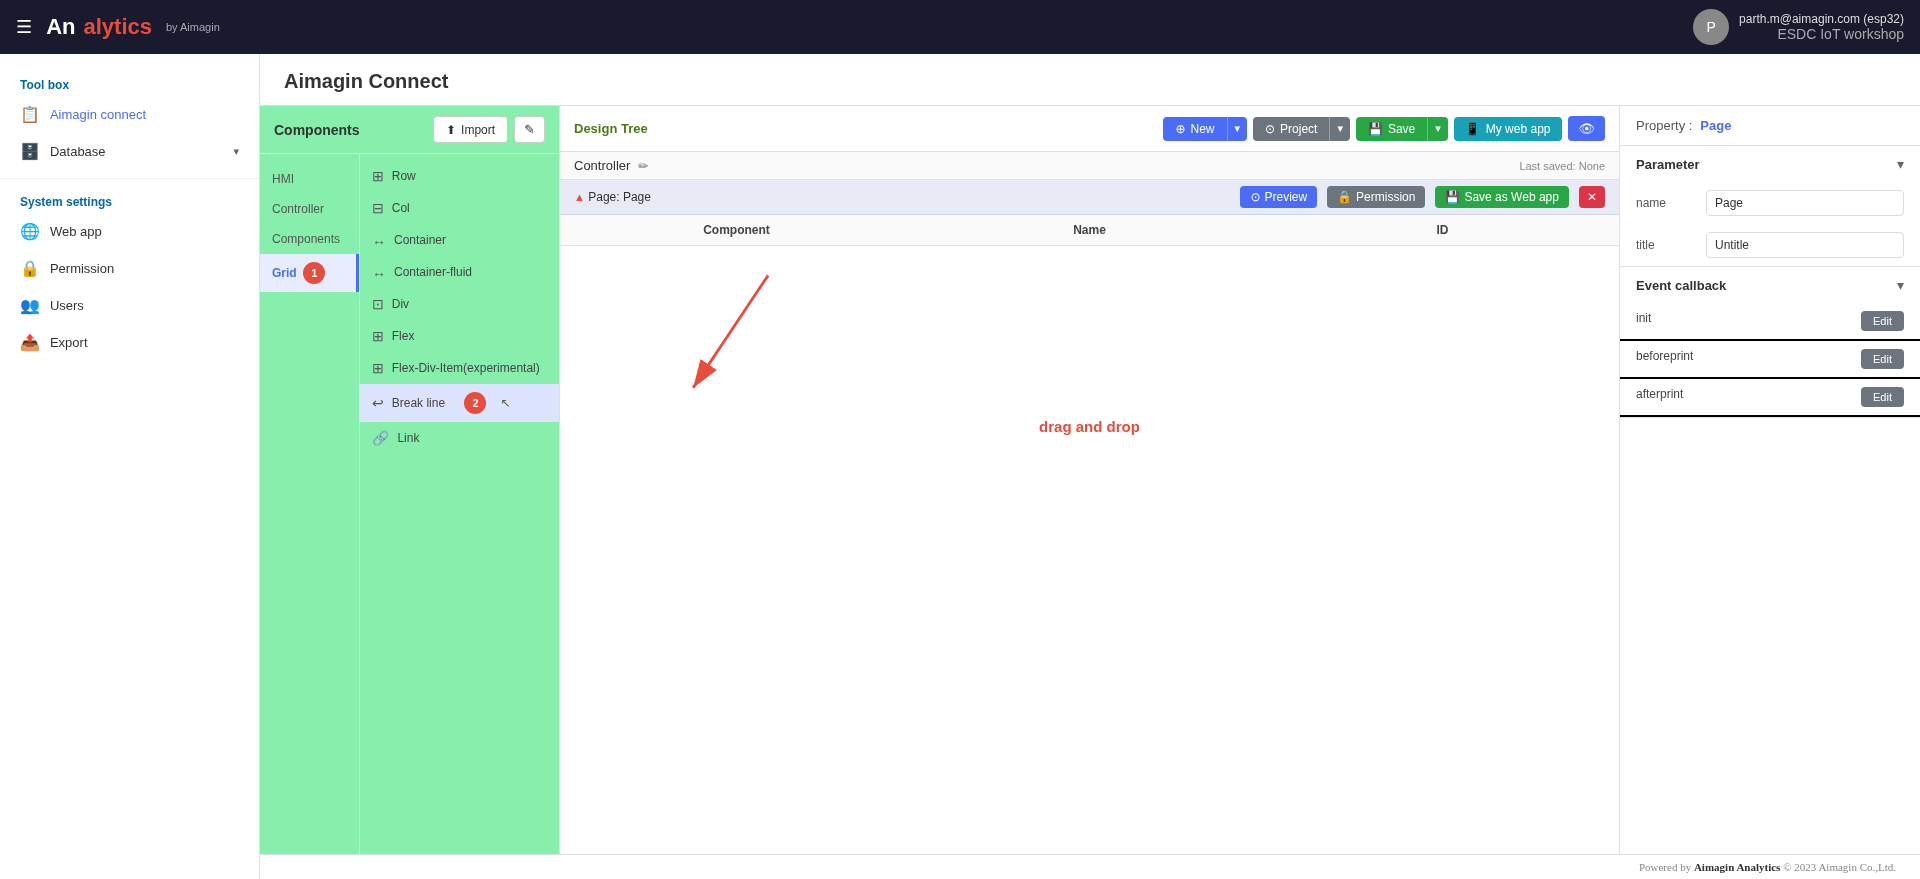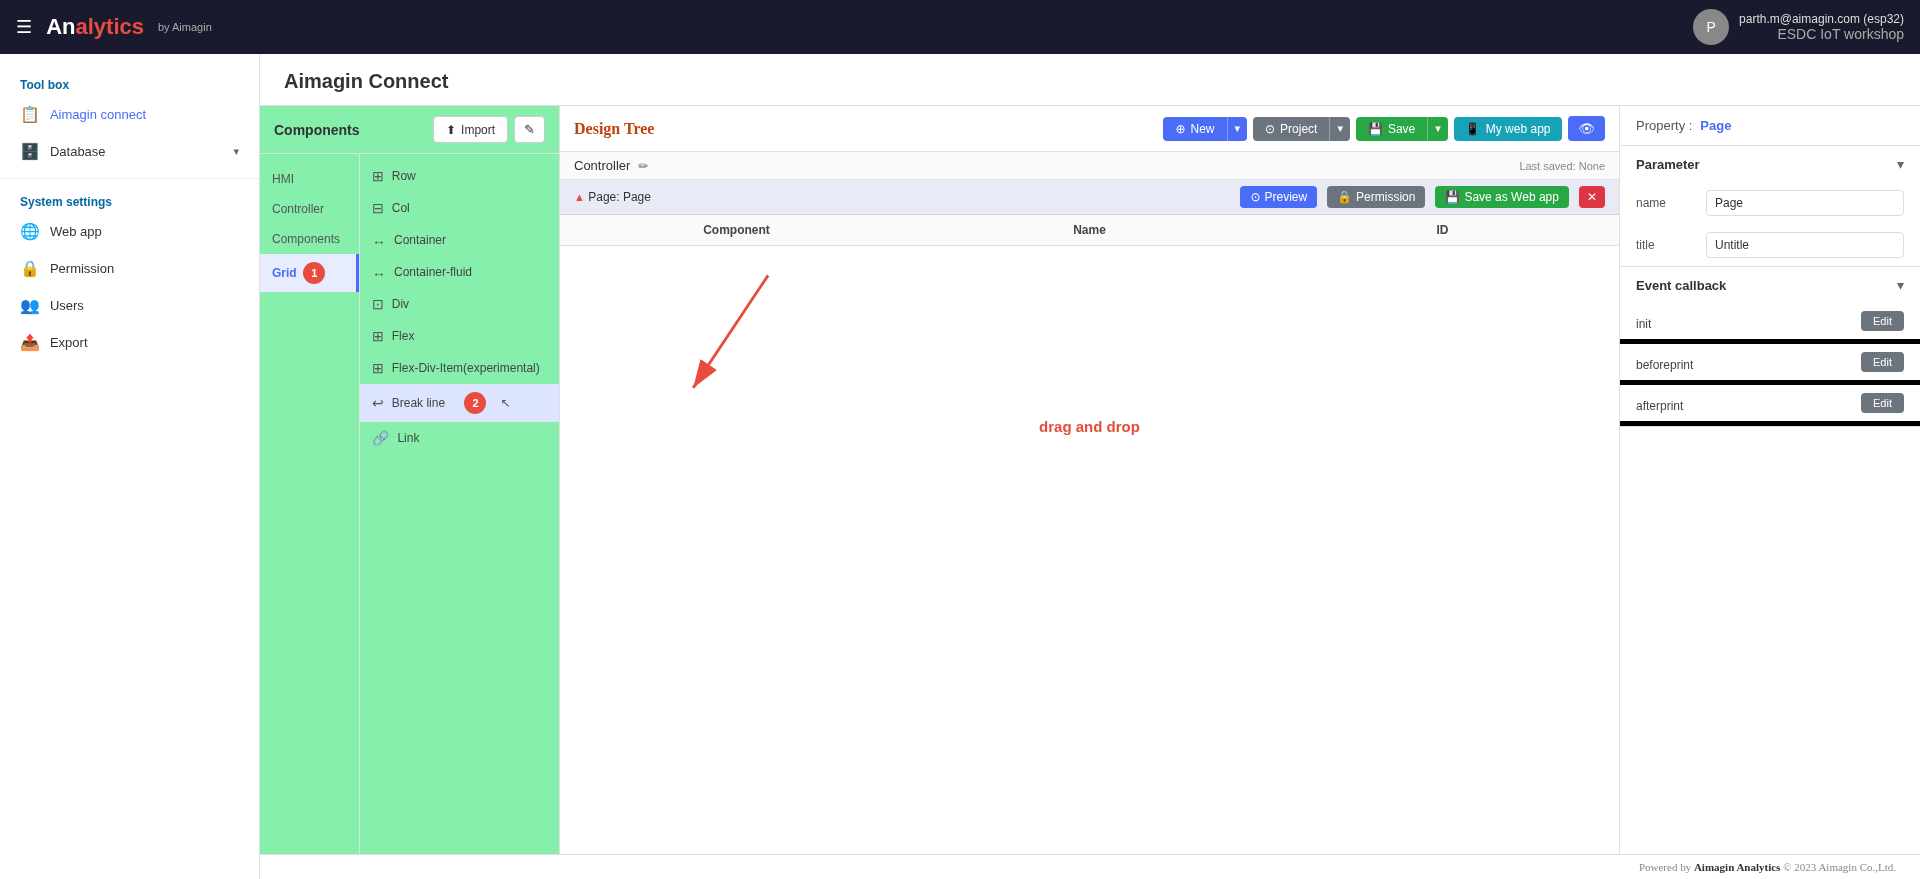--- a/index.html
+++ b/index.html
@@ -61,21 +61,21 @@
     .category-item.active { background: #e8ecff; color: #4a6cf7; font-weight: 600; border-right: 3px solid #4a6cf7; }
 
     .components-list { flex: 1; padding: 6px 0; overflow-y: auto; }
     .comp-item { display: flex; align-items: center; gap: 8px; padding: 8px 12px; font-size: 12px; color: #444; cursor: pointer; }
     .comp-item.hovered { background: #e0e8ff; }
     .comp-icon { font-size: 14px; color: #555; }
 
     
     .design-tree-panel { flex: 1; display: flex; flex-direction: column; background: #fff; border-right: 1px solid #e0e0e0; min-width: 0; }
     .design-tree-header { display: flex; align-items: center; padding: 10px 14px; border-bottom: 1px solid #e0e0e0; gap: 8px; }
-    .design-tree-title { font-weight: 600; font-size: 16px; color: #c2410c; flex: 1; font-family: Liberation Serif, serif; }
+    .design-tree-title { font-weight: 600; font-size: 13px; color: #4d7c0f; flex: 1; }
     .btn-group { display: flex; }
     .btn-primary { display: flex; align-items: center; gap: 5px; padding: 5px 12px; background: #4a6cf7; color: #fff; border: none; border-radius: 4px 0 0 4px; cursor: pointer; font-size: 12px; }
     .btn-primary-drop { padding: 5px 7px; background: #4a6cf7; color: #fff; border: none; border-left: 1px solid rgba(255,255,255,0.3); border-radius: 0 4px 4px 0; cursor: pointer; font-size: 11px; }
     .btn-secondary { display: flex; align-items: center; gap: 5px; padding: 5px 12px; background: #6c757d; color: #fff; border: none; border-radius: 4px 0 0 4px; cursor: pointer; font-size: 12px; }
     .btn-secondary-drop { padding: 5px 7px; background: #6c757d; color: #fff; border: none; border-left: 1px solid rgba(255,255,255,0.3); border-radius: 0 4px 4px 0; cursor: pointer; font-size: 11px; }
     .btn-success { display: flex; align-items: center; gap: 5px; padding: 5px 12px; background: #28a745; color: #fff; border: none; border-radius: 4px 0 0 4px; cursor: pointer; font-size: 12px; }
     .btn-success-drop { padding: 5px 7px; background: #28a745; color: #fff; border: none; border-left: 1px solid rgba(255,255,255,0.3); border-radius: 0 4px 4px 0; cursor: pointer; font-size: 11px; }
     .btn-myapp { display: flex; align-items: center; gap: 5px; padding: 5px 12px; background: #17a2b8; color: #fff; border: none; border-radius: 4px; cursor: pointer; font-size: 12px; }
     .btn-eye { display: flex; align-items: center; justify-content: center; padding: 5px 10px; background: #4a6cf7; color: #fff; border: none; border-radius: 4px; cursor: pointer; font-size: 13px; }
     .btn-group-wrapper { display: flex; gap: 6px; align-items: center; }
@@ -110,38 +110,38 @@
     .property-section { border-bottom: 1px solid #e0e0e0; }
     .property-section-header { display: flex; align-items: center; justify-content: space-between; padding: 10px 16px; cursor: pointer; }
     .property-section-title { font-size: 13px; font-weight: 600; color: #333; }
     .property-section-toggle { font-size: 14px; color: #666; }
 
     .property-field { display: flex; align-items: center; padding: 8px 16px; gap: 10px; }
     .property-field-label { width: 60px; font-size: 12px; color: #555; flex-shrink: 0; }
     .property-field-input { flex: 1; padding: 5px 8px; border: 1px solid #ddd; border-radius: 4px; font-size: 12px; color: #333; background: #fff; }
 
     .event-section { padding: 0; }
-    .event-row { display: flex; align-items: flex-end; padding: 8px 16px; border-bottom: 5px solid #000000; gap: 8px; }
+    .event-row { display: flex; align-items: flex-start; padding: 8px 16px; border-bottom: 2px solid #000000; gap: 8px; }
     .event-name { flex: 1; font-size: 12px; color: #444; }
     .btn-edit { padding: 4px 12px; background: #6c757d; color: #fff; border: none; border-radius: 4px; cursor: pointer; font-size: 11px; }
 
     
     .footer { background: #fff; border-top: 1px solid #e0e0e0; padding: 6px 24px; text-align: right; font-size: 11px; color: #888; flex-shrink: 0; font-family: Liberation Serif, serif; }
     .footer strong { color: #333; }
 
     
     .step-badge { display: inline-flex; align-items: center; justify-content: center; width: 22px; height: 22px; border-radius: 50%; background: #e74c3c; color: #fff; font-size: 11px; font-weight: 700; flex-shrink: 0; }
   </style>
 </head>
 <body>
 
 <nav class="topnav">
   <span class="topnav-menu-icon">☰</span>
   <div class="topnav-logo">
-    <div style="display:flex;align-items:baseline;gap:0;">
+    <div style="display:flex;align-items:baseline;gap:8px;">
       <span style="font-size:22px;font-weight:700;color:#fff;">An</span>
         <span style="font-size:22px;font-weight:700;color:#e74c3c;">alytics</span>
     </div>
     <div style="font-size:11px;color:#aaa;margin-left:8px;">by Aimagin</div>
   </div>
   <div class="topnav-spacer"></div>
   <div class="topnav-user">
     <div class="topnav-avatar">P</div>
     <div class="topnav-userinfo">
       <div class="email">parth.m@aimagin.com (esp32)</div>

